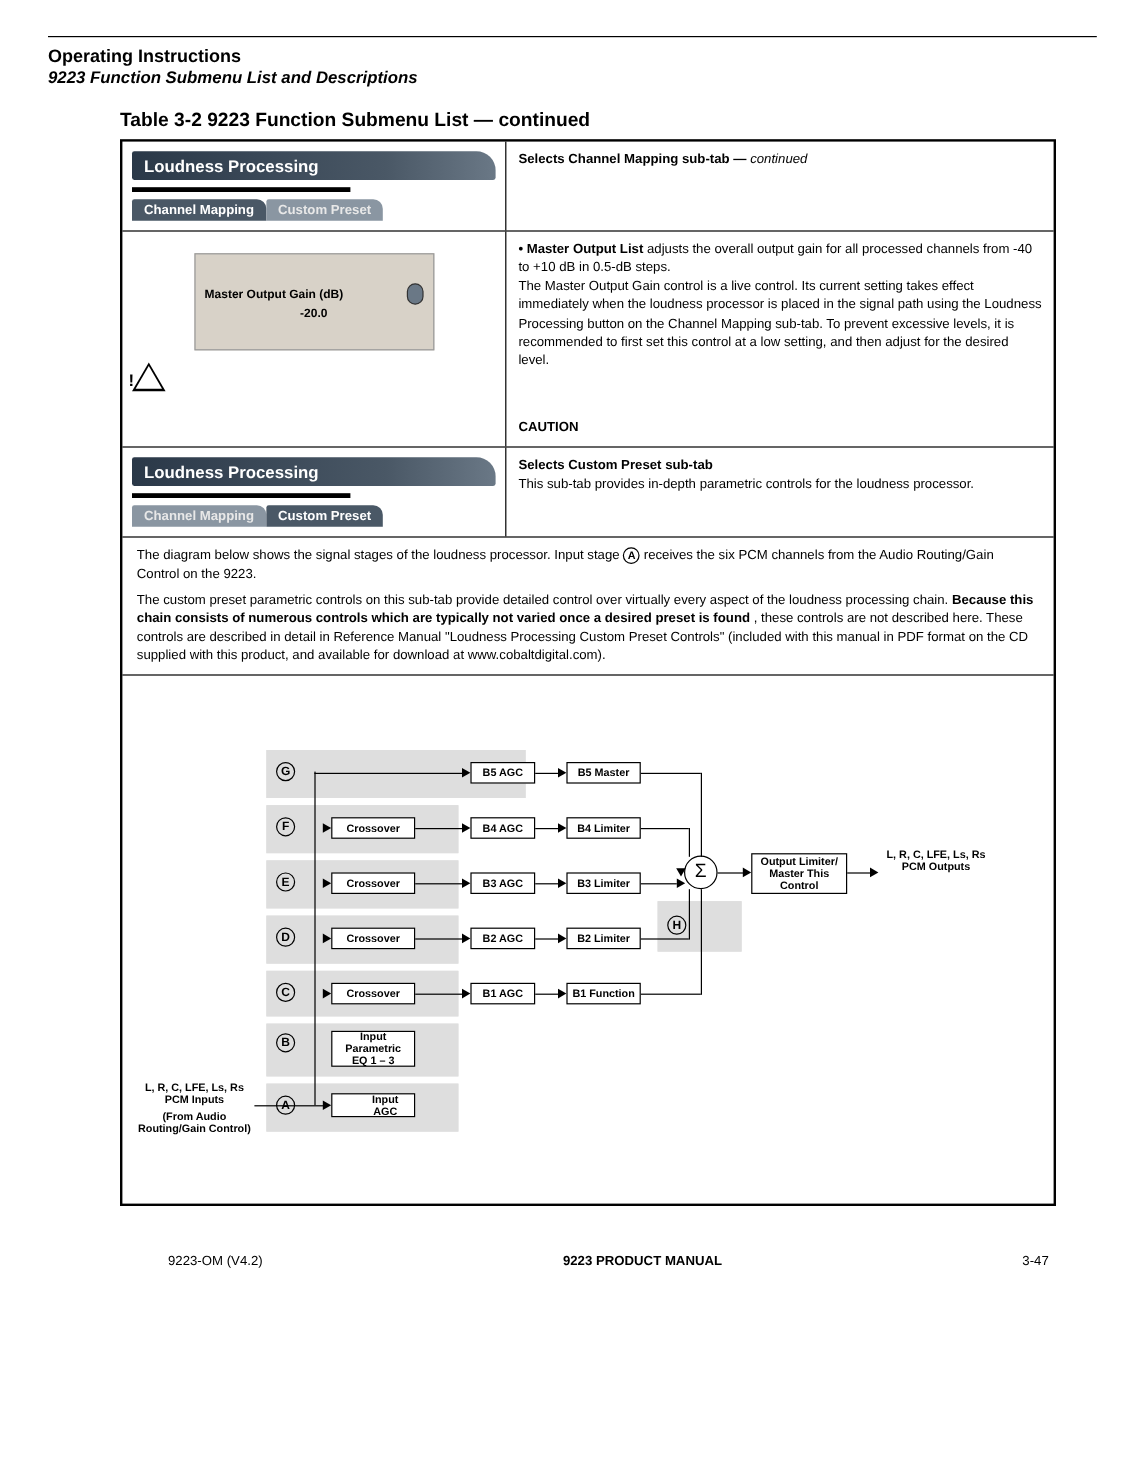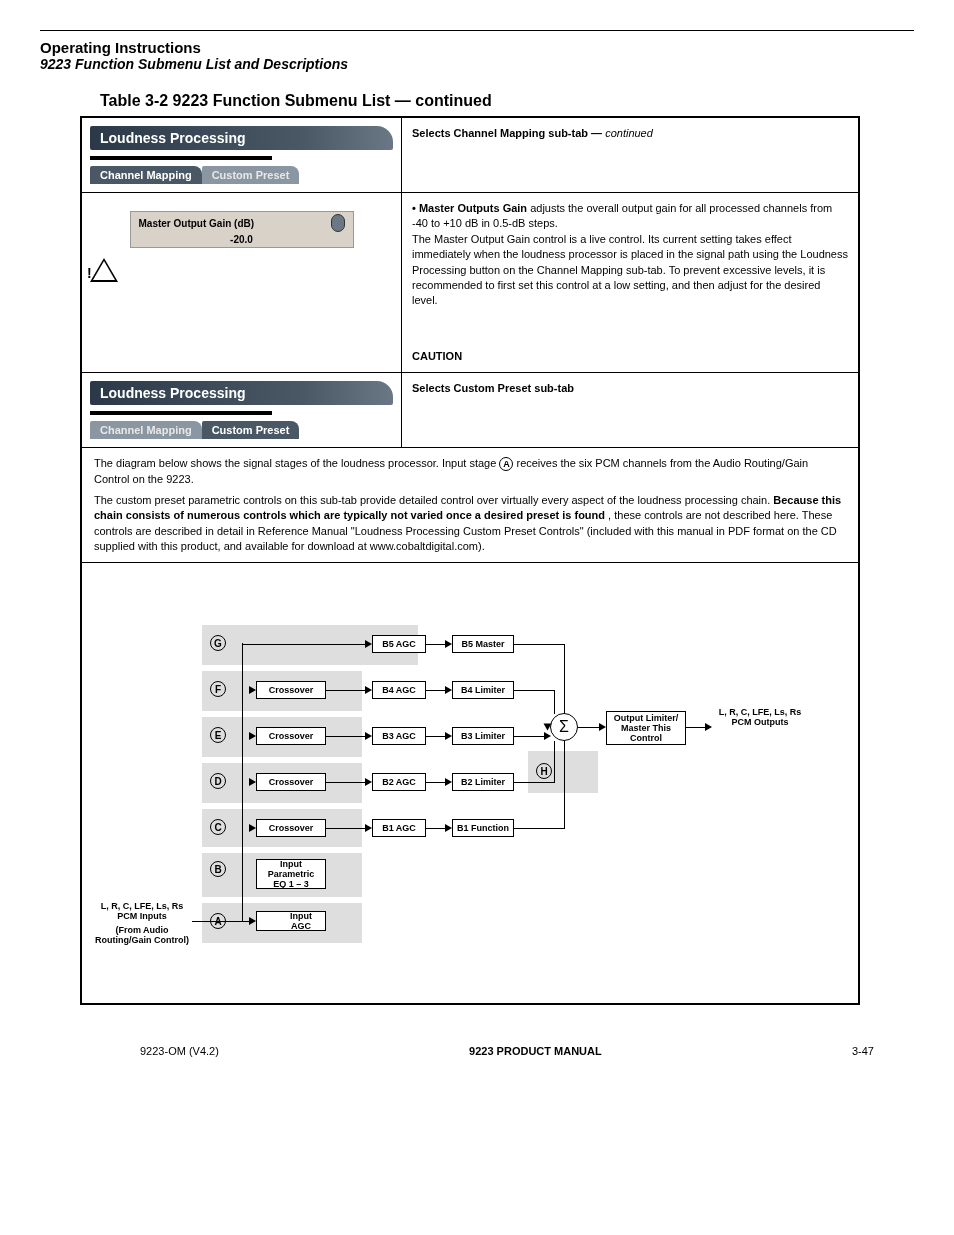--- a/index.html
+++ b/index.html
@@ -24,21 +24,21 @@
     margin-bottom: 20px;
   }
   .header-right div:first-child { font-size: 15px; font-weight: bold; font-style: normal; }
   .header-right div:last-child { font-size: 14px; font-weight: bold; font-style: italic; }
   .table-caption {
     font-size: 16px;
     margin: 10px 0 6px 60px;
   }
   .main-table {
     border: 2px solid #000;
-    margin-left: 40px;
+    margin-left: 60px;
     width: 780px;
     border-collapse: collapse;
   }
   .row { display: flex; border-bottom: 1px solid #000; }
   .row:last-child { border-bottom: none; }
   .cell-left {
     width: 320px;
     border-right: 1px solid #000;
     padding: 8px;
     font-size: 11px;
@@ -88,22 +88,22 @@
     border-bottom: 19px solid #fff;
   }
   .warn-bang {
     position: absolute; z-index: 2;
     top: 7px; left: -3px;
     font-weight: bold; font-size: 14px;
   }
   .slider-widget {
     background: #d8d2c8;
     border: 1px solid #999;
-    padding: 2px 8px;
-    width: 224px;
+    padding: 24px 8px;
+    width: 200px;
     margin: 10px auto;
     font-size: 10px;
     font-weight: bold;
     position: relative;
   }
   .slider-knob {
     width: 14px; height: 18px; background: #6a7886;
     border-radius: 8px; border: 1px solid #333;
   }
   .slider-val { font-weight: bold; font-size: 10px; margin-top: 2px; }
@@ -212,40 +212,41 @@
         </div>
         <div class="caution-box">
           <div style="position:relative;">
             <div class="warn-icon"></div>
             <div class="warn-bang">!</div>
           </div>
         </div>
       </div>
       <div class="cell-right">
         <div>
-          <b>• Master Outputs Gain</b><span> adjusts the overall output gain for all processed channels from -40 to +10 dB in 0.5-dB steps.</span>
+          <b>• Master Output List</b><span> adjusts the overall output gain for all processed channels from -40 to +10 dB in 0.5-dB steps.</span>
         </div>
         <div>The Master Output Gain control is a live control. Its current setting takes effect immediately when the loudness processor is placed in the signal path using the Loudness Processing button on the Channel Mapping sub-tab. To prevent excessive levels, it is recommended to first set this control at a low setting, and then adjust for the desired level.</div>
         <div style="margin-top:40px;">
           <b>CAUTION</b>
         </div>
       </div>
     </div>
 
     <div class="row">
       <div class="cell-left">
         <div class="lp-header">Loudness Processing</div>
         <div class="divider-bar"></div>
         <div class="tabs">
           <div class="tab tab-inactive">Channel Mapping</div>
           <div class="tab tab-active">Custom Preset</div>
         </div>
       </div>
       <div class="cell-right">
         <div><b>Selects Custom Preset sub-tab</b></div>
+        <div>This sub-tab provides in-depth parametric controls for the loudness processor.</div>
       </div>
     </div>
 
     <div class="row">
       <div class="full-row" style="width:100%;">
         <span>The diagram below shows the signal stages of the loudness processor. Input stage </span>
         <span style="display:inline-flex;width:14px;height:14px;border:1px solid #000;border-radius:50%;align-items:center;justify-content:center;font-size:9px;font-weight:bold;">A</span>
         <span> receives the six PCM channels from the Audio Routing/Gain Control on the 9223.</span>
         <div style="height:6px;"></div>
         <span>The custom preset parametric controls on this sub-tab provide detailed control over virtually every aspect of the loudness processing chain. </span>

